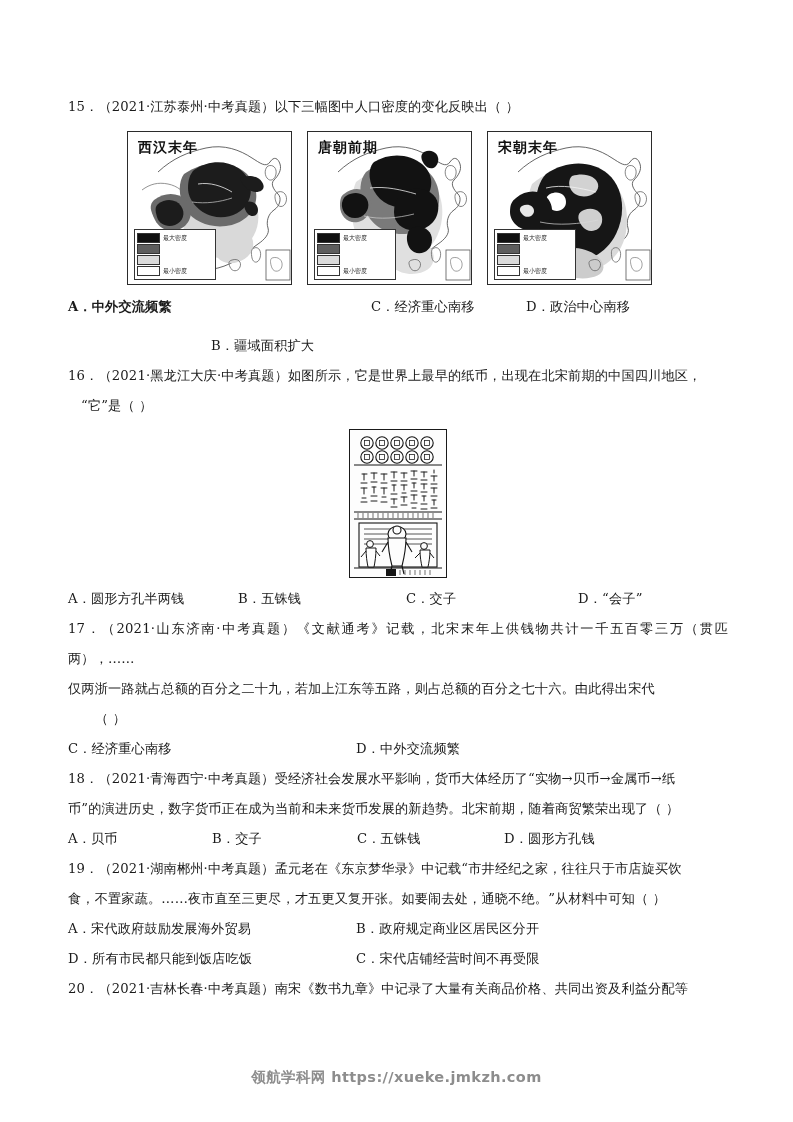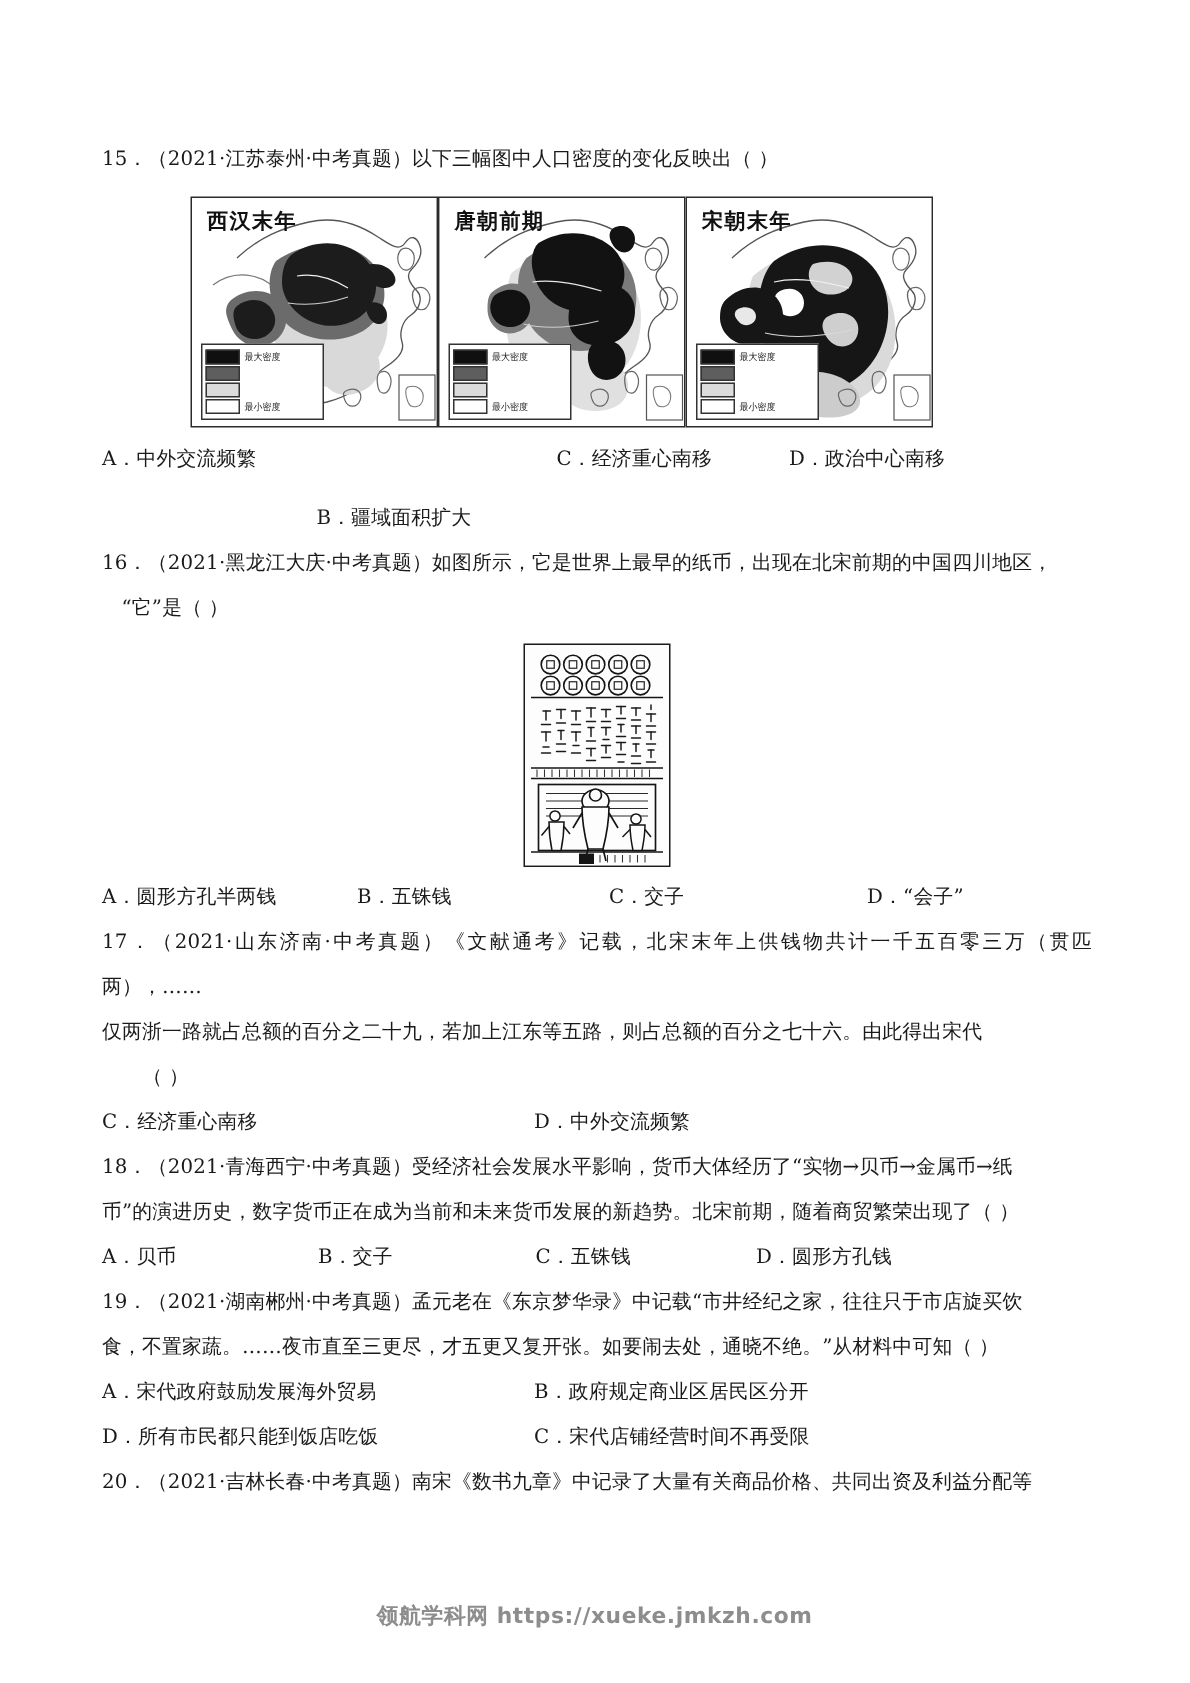--- a/index.html
+++ b/index.html
@@ -49,37 +49,38 @@
   
   .options-row {
     display: flex;
     font-size: 13.2px;
     line-height: 30px;
     letter-spacing: 0.15px;
   }
   .opt { white-space: nowrap; }
 
   
-  .opts-4col .opt:nth-child(1) { width: 143px; }
+  .opts-4col .opt:nth-child(1) { width: 143px; font-weight: bold; }
   .opts-4col .opt:nth-child(2) { width: 160px; margin-top: 39px; }
   .opts-4col .opt:nth-child(3) { width: 155px; }
 
   .opts-q16 .opt:nth-child(1) { width: 170px; }
   .opts-q16 .opt:nth-child(2) { width: 168px; }
   .opts-q16 .opt:nth-child(3) { width: 172px; }
 
   .opts-q18 .opt:nth-child(1) { width: 144px; }
   .opts-q18 .opt:nth-child(2) { width: 145px; }
   .opts-q18 .opt:nth-child(3) { width: 147px; }
 
   .opts-2col .opt:nth-child(1) { width: 288px; }
 
   
   .maps {
     display: flex;
+    gap: 15px;
     margin: 9px 0 7px 59px;
   }
   .map-frame {
     position: relative;
     width: 163px;
     height: 152px;
     border: 1.5px solid #2b2b2b;
     background: #ffffff;
     overflow: hidden;
   }

